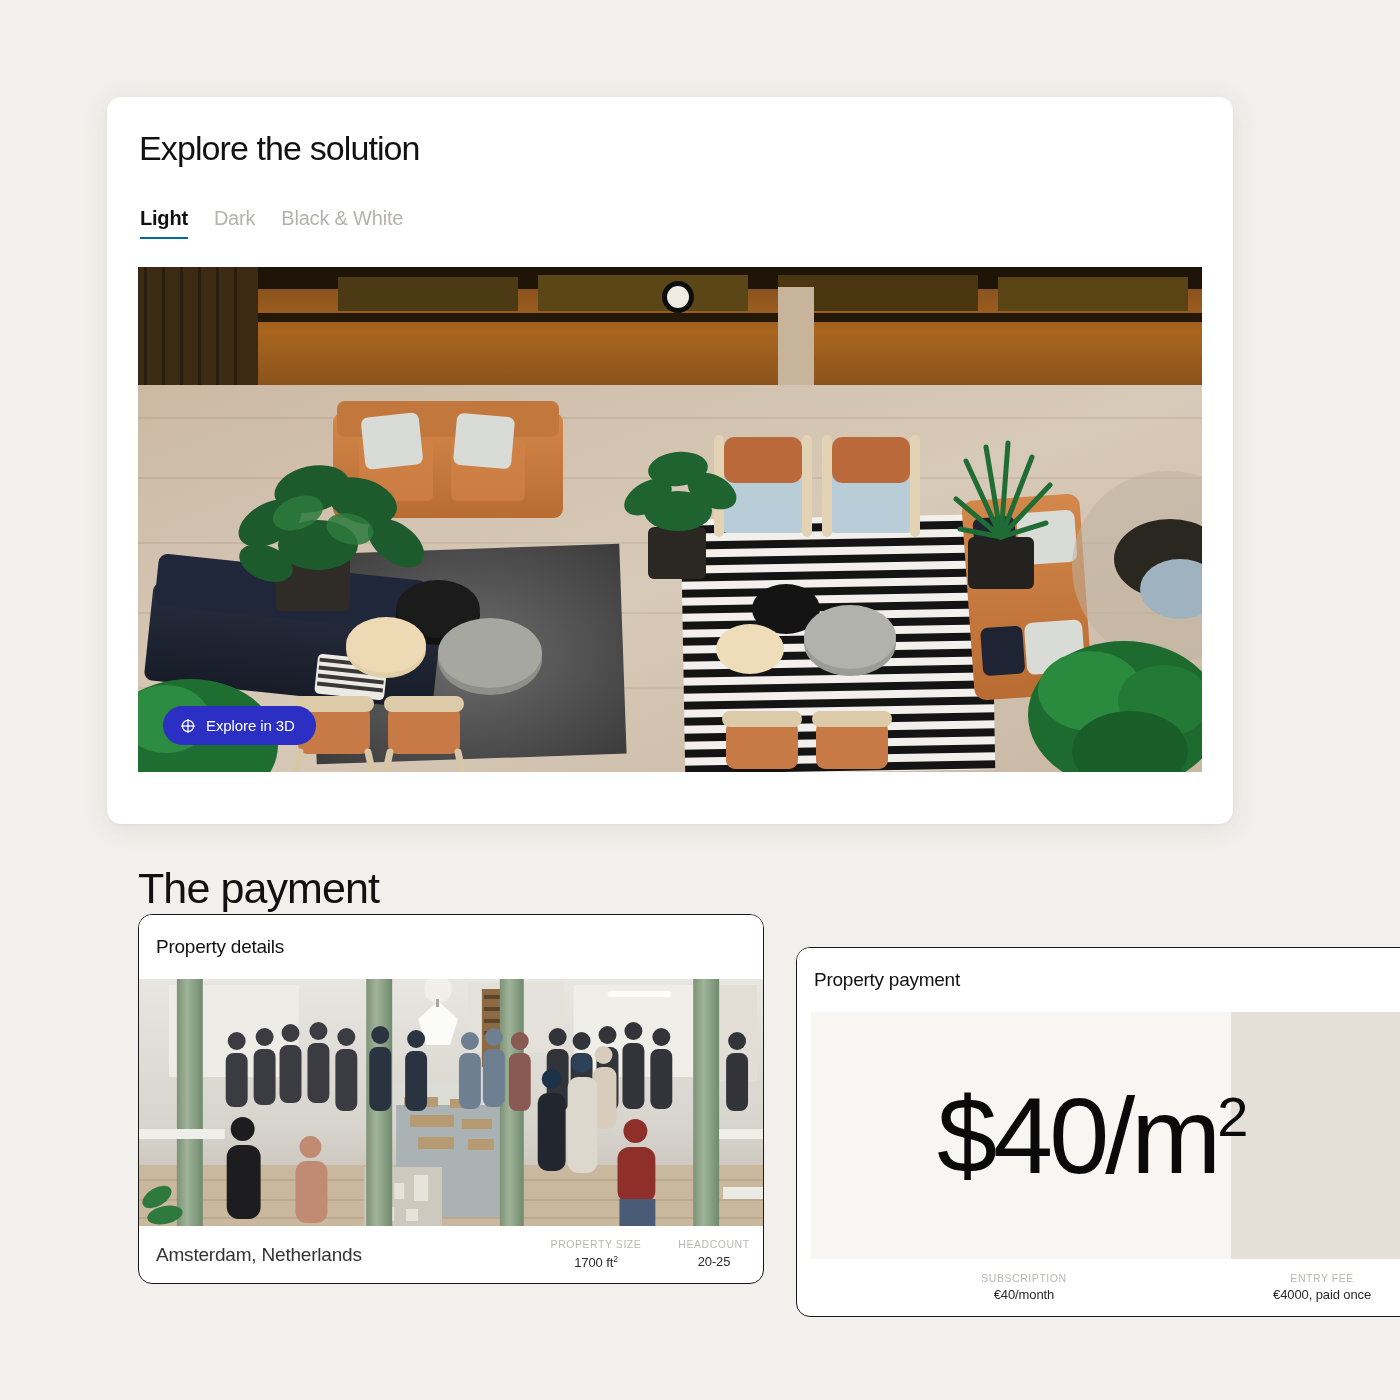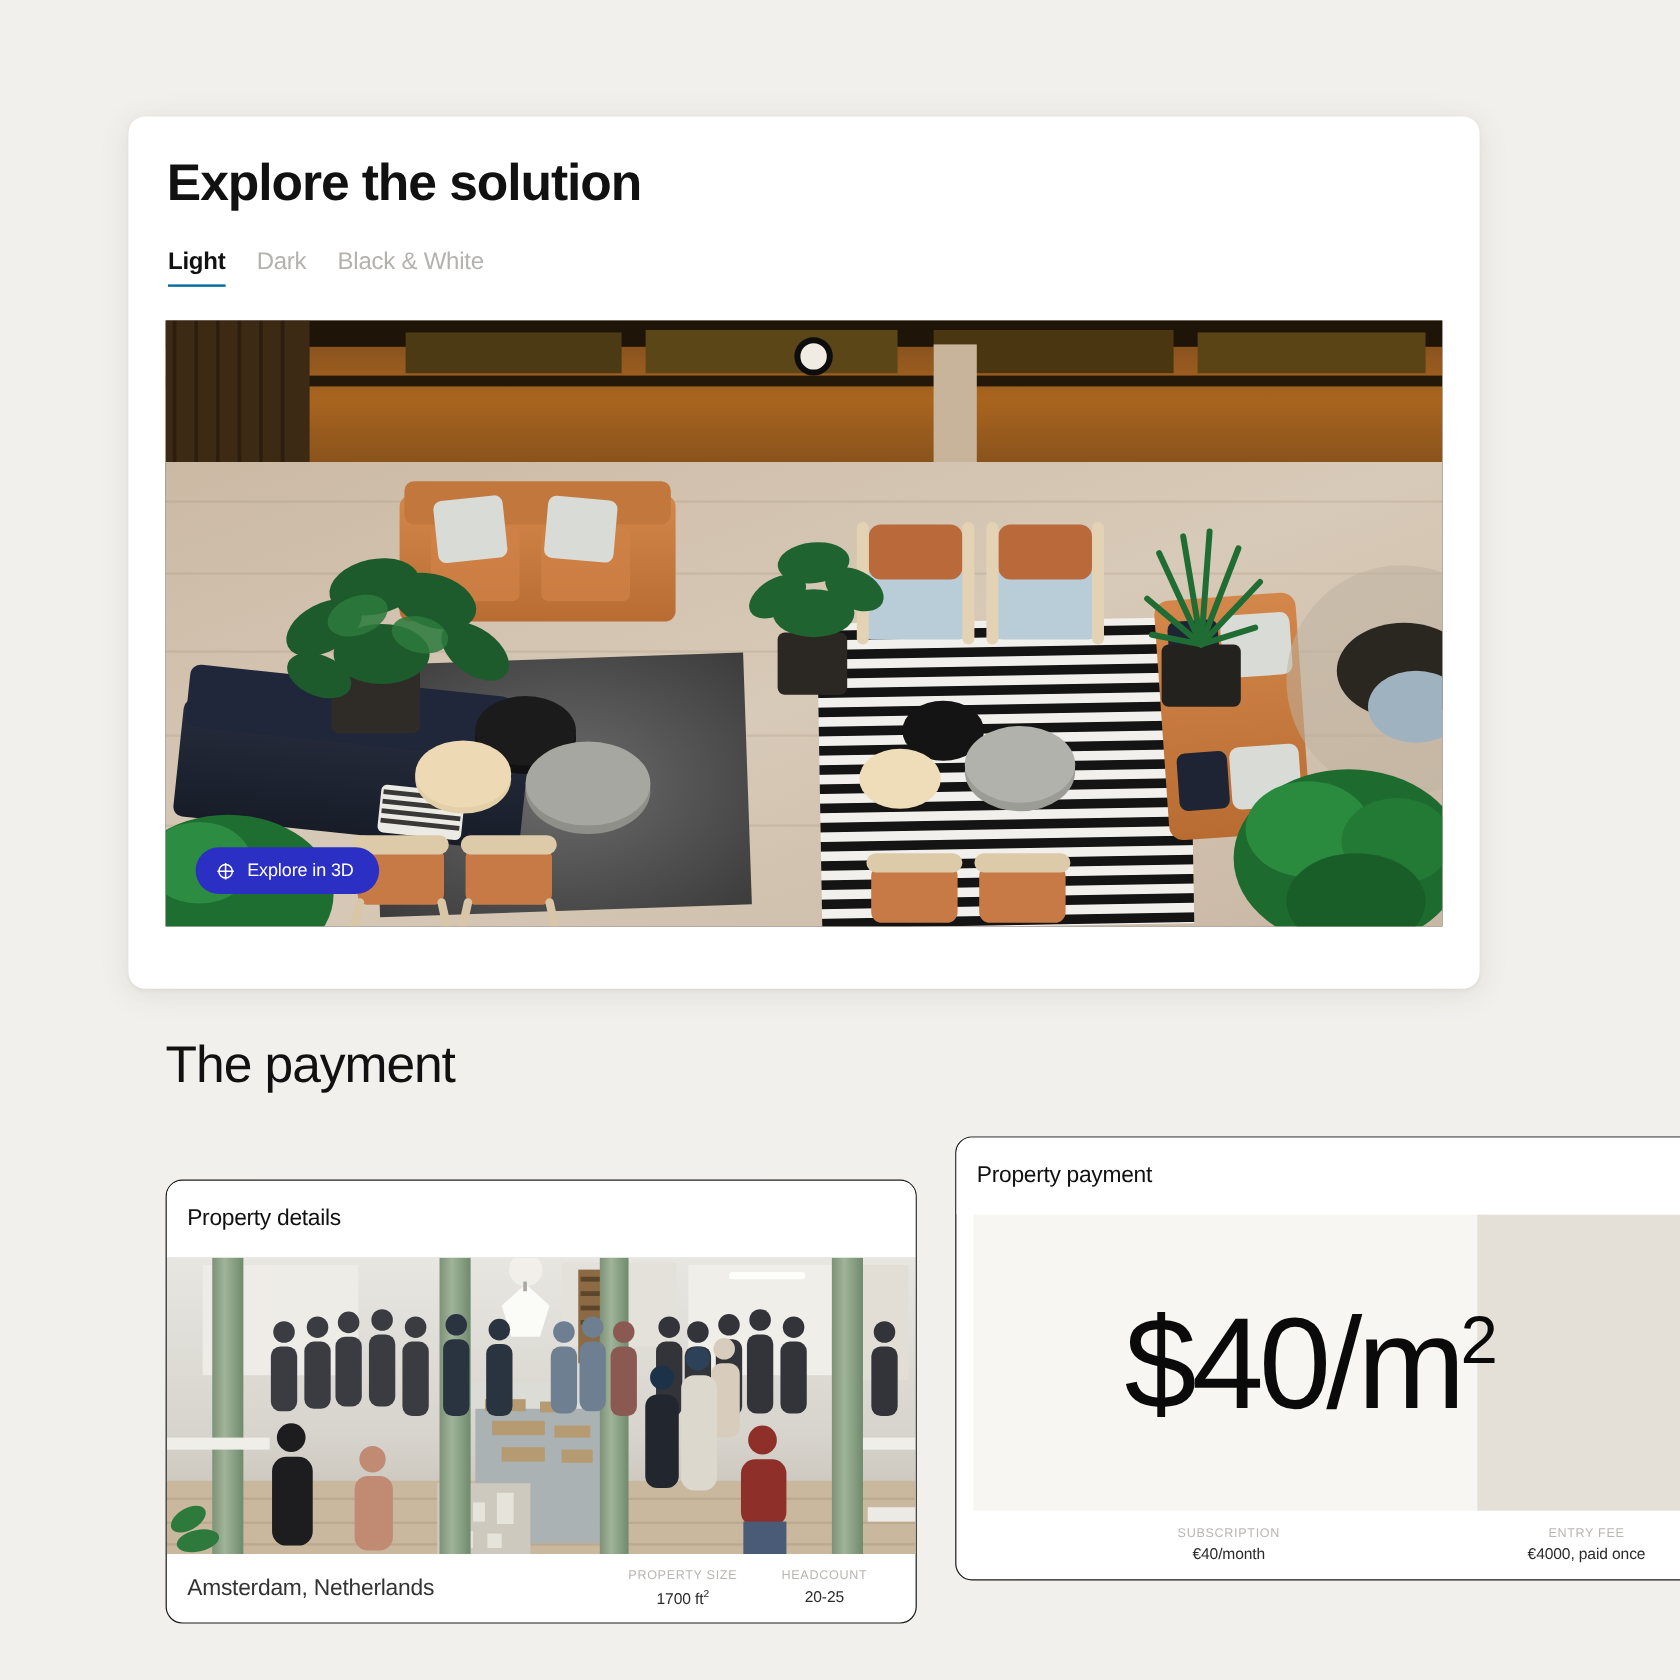--- a/index.html
+++ b/index.html
@@ -25,22 +25,22 @@
     background: #ffffff;
     border-radius: 14px;
     box-shadow: 0 4px 26px rgba(80,70,55,0.10), 0 1px 3px rgba(80,70,55,0.06);
     overflow: hidden;
   }
 
   .hero-title {
     position: absolute;
     left: 32px;
     top: 33px;
-    font-size: 43px;
-    font-weight: 700;
+    font-size: 34px;
+    font-weight: 400;
     letter-spacing: -0.9px;
     color: #111111;
     line-height: 1.1;
   }
 
   .tabs {
     position: absolute;
     left: 33px;
     top: 110px;
     display: flex;
@@ -120,37 +120,37 @@
   }
   .card-head-label {
     font-size: 19px;
     color: #111111;
     letter-spacing: -0.25px;
   }
 
   
   .prop-card {
     left: 138px;
-    top: 983px;
+    top: 914px;
     width: 626px;
     height: 370px;
   }
   .prop-media {
     position: relative;
     height: 247px;
     overflow: hidden;
     background: #c9c7c0;
   }
   .prop-media svg { display:block; width:100%; height:100%; }
 
   .prop-foot {
     height: 58px;
     display: flex;
     align-items: center;
-    padding: 0 28px 0 17px;
+    padding: 0 1px 0 17px;
   }
   .prop-location {
     font-size: 19px;
     color: #333333;
     letter-spacing: -0.2px;
     flex: 1;
   }
   .meta-group { display: flex; gap: 22px; }
   .meta { min-width: 96px; text-align: center; }
   .meta-label {

